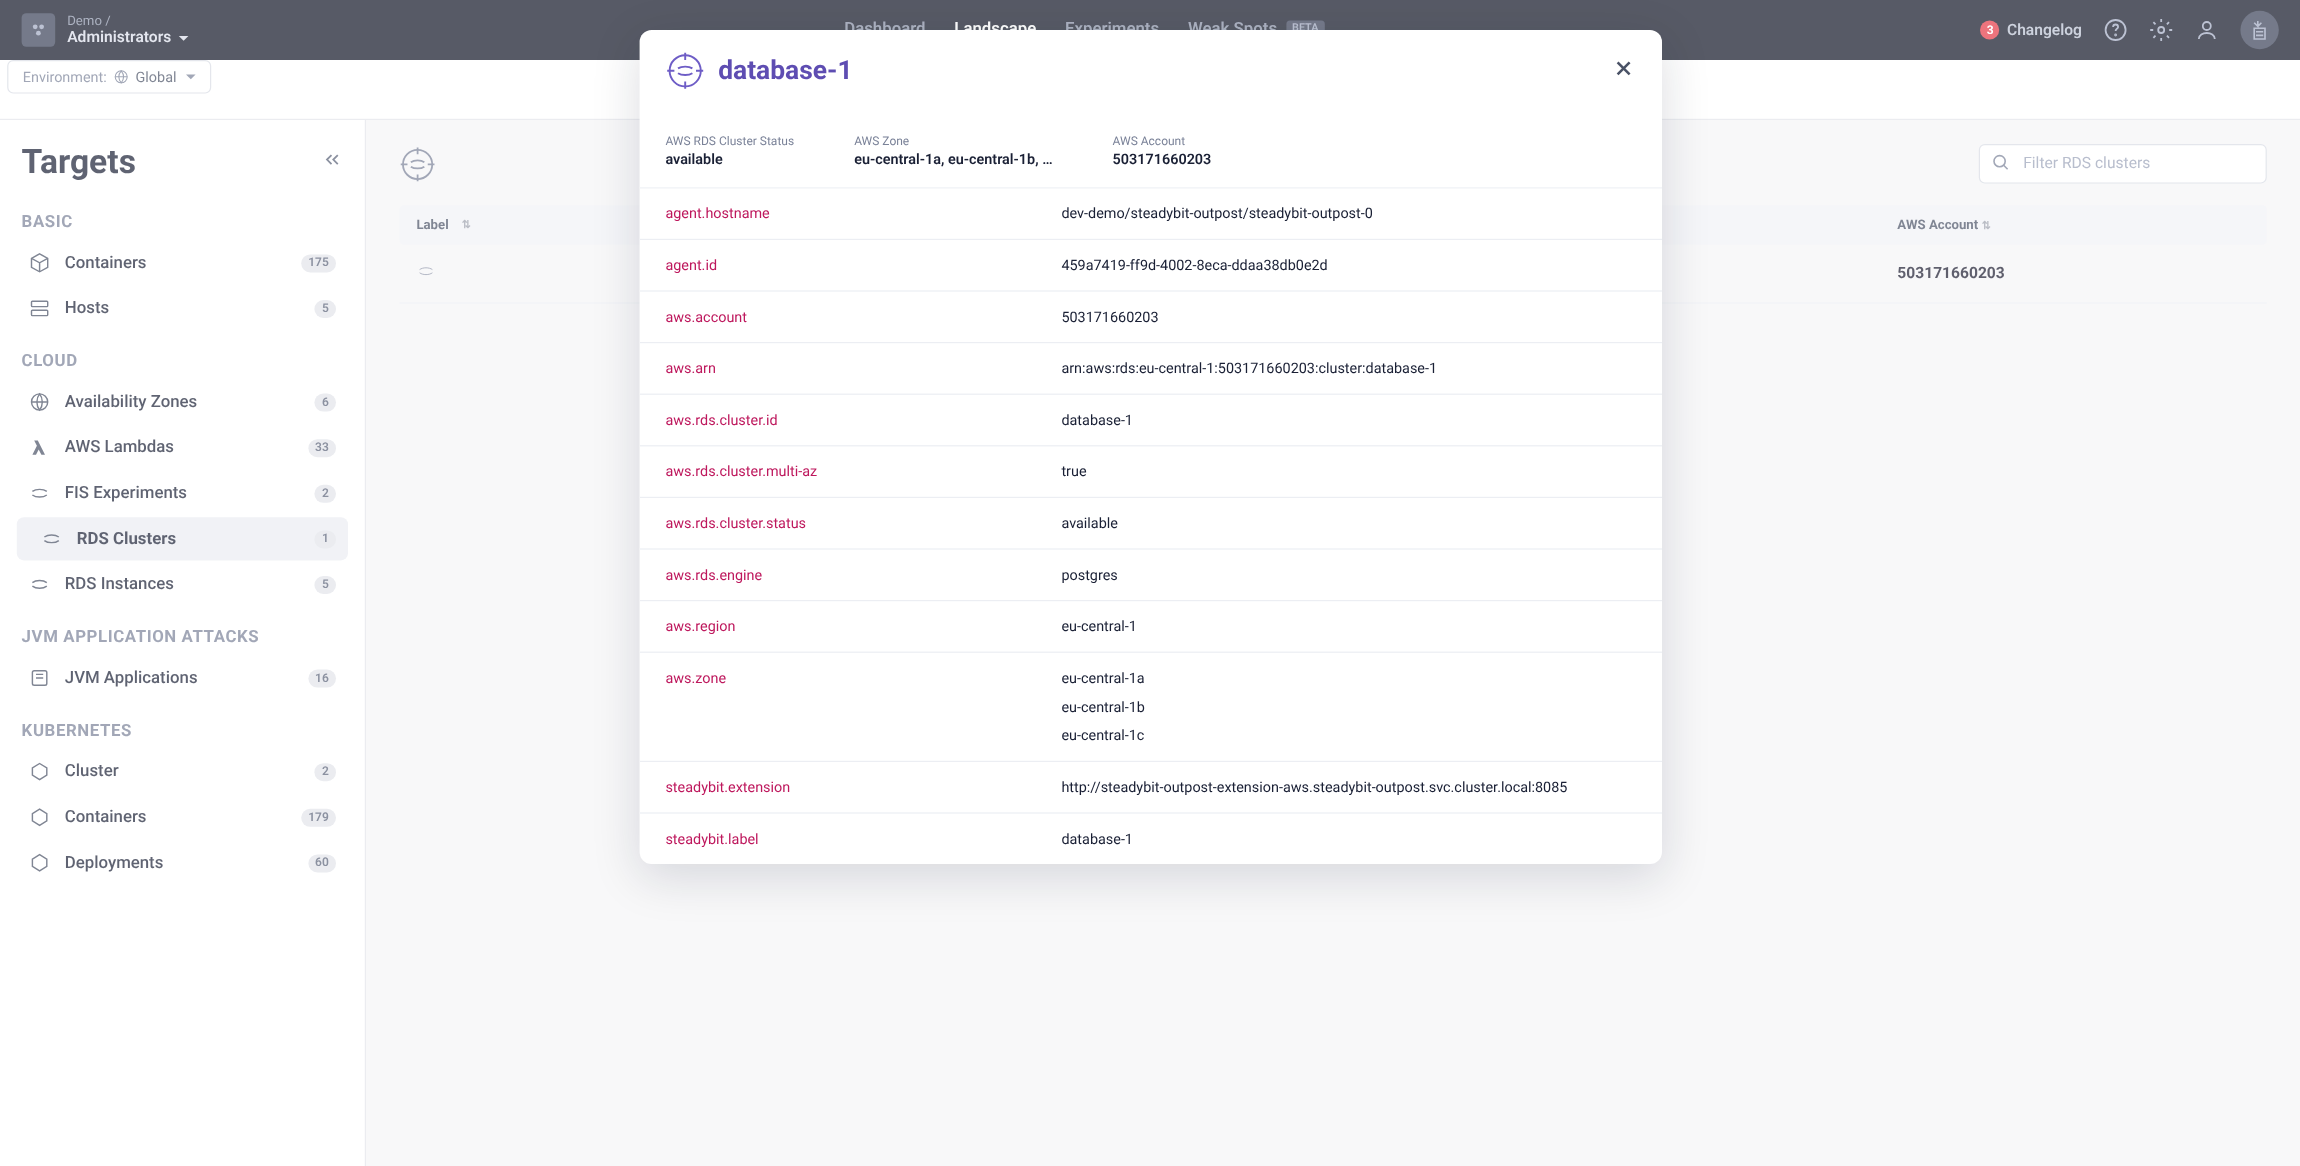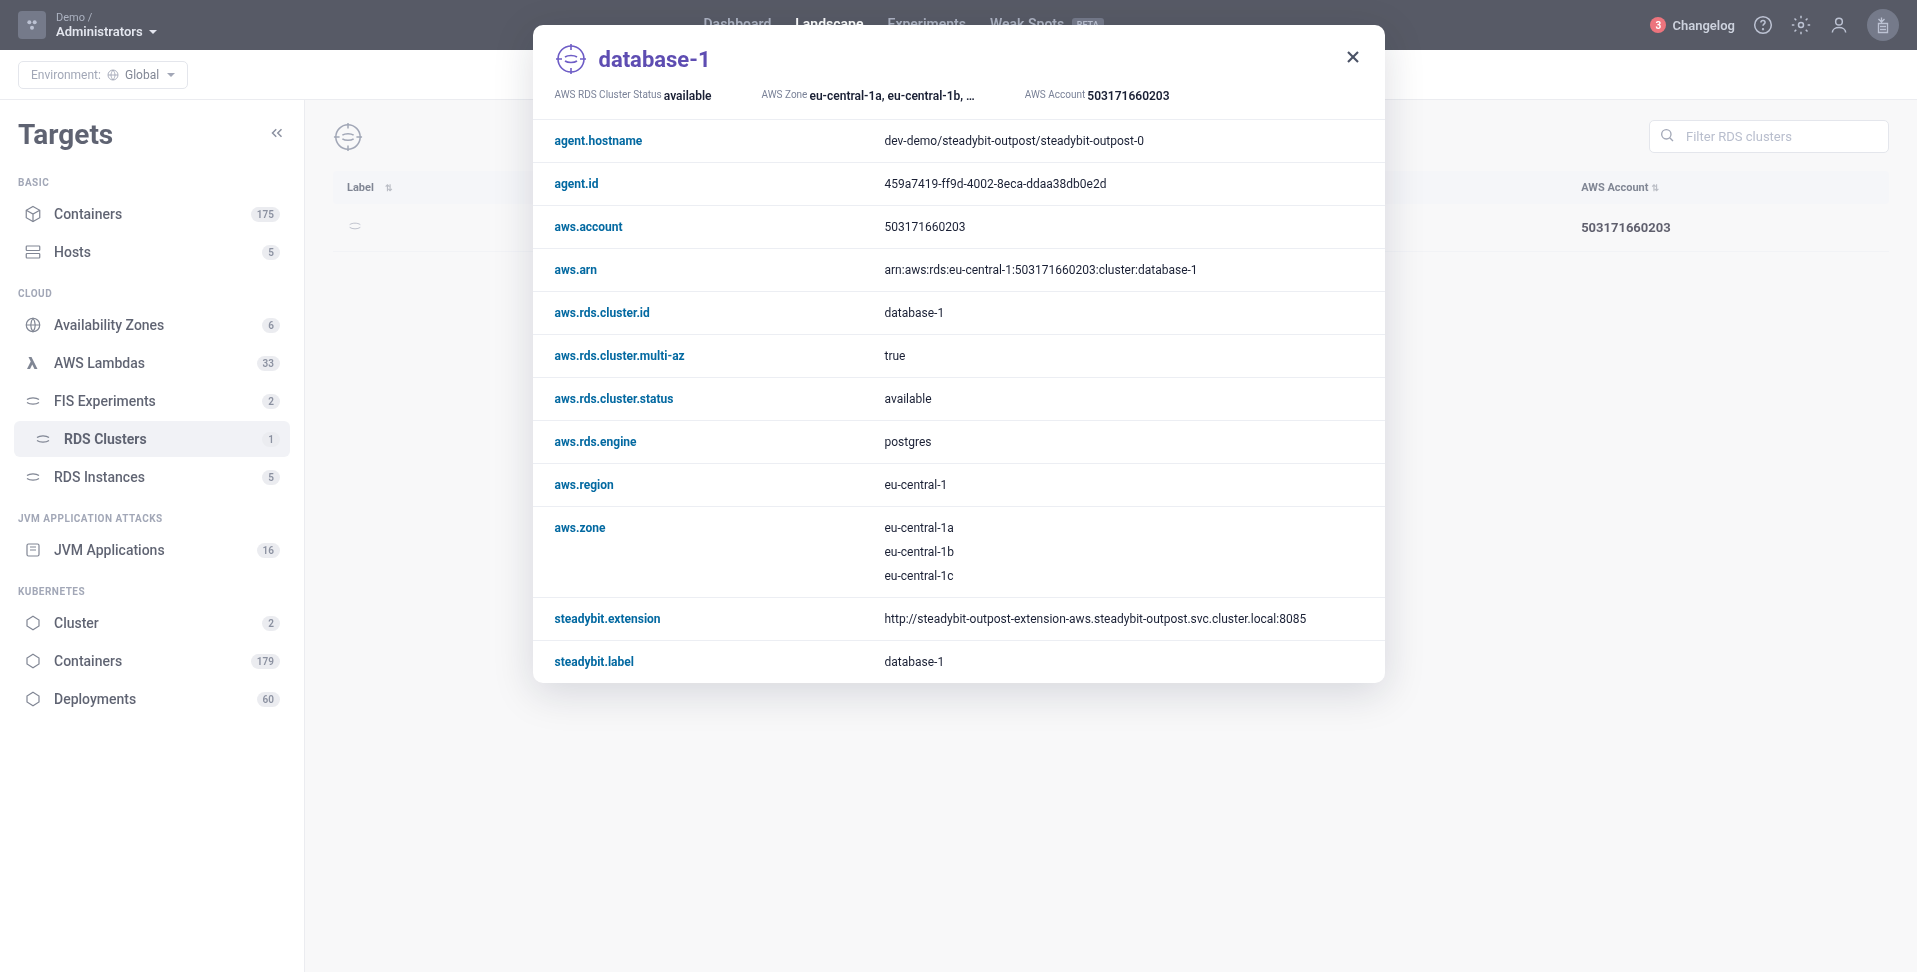--- a/index.html
+++ b/index.html
@@ -20,35 +20,35 @@
     .nav-item .beta { font-size: 9px; background: #3a4158; color: #a0a8c0; padding: 2px 5px; border-radius: 3px; margin-left: 4px; vertical-align: middle; }
     .header-right { display: flex; align-items: center; gap: 18px; }
     .changelog { display: flex; align-items: center; gap: 6px; font-size: 13px; color: #b8bfd0; font-weight: 600; }
     .changelog-badge { background: #e63946; color: #fff; font-size: 10px; font-weight: 700; width: 16px; height: 16px; border-radius: 8px; display: inline-flex; align-items: center; justify-content: center; }
     .header-icon { width: 20px; height: 20px; cursor: pointer; }
     .header-icon svg { width: 20px; height: 20px; stroke: #a0a8c0; fill: none; stroke-width: 1.8; }
     .avatar { width: 32px; height: 32px; background: #3a4158; border-radius: 50%; display: flex; align-items: center; justify-content: center; }
     .avatar svg { width: 18px; height: 18px; stroke: #a0a8c0; fill: none; stroke-width: 1.8; }
     
     
-    .subheader { background: #fff; height: 50px; border-bottom: 1px solid #e2e4ea; display: flex; align-items: center; padding: 0 18px; }
+    .subheader { background: #fff; height: 50px; border-bottom: 1px solid #e2e4ea; display: flex; align-items: flex-start; padding: 0 6px; }
     .env-selector { display: flex; align-items: center; border: 1px solid #d8dce4; border-radius: 5px; padding: 6px 12px; font-size: 12px; color: #4a5266; cursor: pointer; gap: 6px; }
     .env-label { color: #7a8298; }
     .env-globe { width: 12px; height: 12px; }
     
     
     .main { display: flex; height: calc(100vh - 100px); }
     
     
     .sidebar { width: 305px; background: #fff; border-right: 1px solid #e2e4ea; padding: 18px 14px; overflow-y: auto; }
     .sidebar-header { display: flex; justify-content: space-between; align-items: center; margin-bottom: 18px; padding: 0 4px; }
     .sidebar-title { font-size: 28px; font-weight: 700; color: #1a2035; }
     .collapse-icon { cursor: pointer; }
     .collapse-icon svg { width: 18px; height: 18px; stroke: #5a6278; fill: none; stroke-width: 2; }
-    .sidebar-section-label { font-size: 10px; font-weight: 700; letter-spacing: 0.5px; color: #7a8298; padding: 8px 4px 8px; margin-top: 10px; }
+    .sidebar-section-label { font-size: 14px; font-weight: 700; letter-spacing: 0.5px; color: #7a8298; padding: 8px 4px 8px; margin-top: 10px; }
     .sidebar-item { display: flex; align-items: center; padding: 9px 10px; border-radius: 6px; cursor: pointer; margin-bottom: 2px; }
     .sidebar-item.active { background: #ebedf2; padding-left: 20px; }
     .sidebar-item.active .sidebar-item-label { font-weight: 700; }
     .sidebar-item-icon { width: 18px; height: 18px; margin-right: 12px; display: flex; align-items: center; }
     .sidebar-item-icon svg { stroke: #4a5266; fill: none; stroke-width: 1.6; }
     .sidebar-item-label { font-size: 14px; color: #1a2035; flex: 1; font-weight: 500; }
     .sidebar-item-badge { font-size: 10px; background: #e2e4ea; color: #5a6278; font-weight: 600; padding: 2px 6px; border-radius: 10px; }
     
     
     .content { flex: 1; padding: 20px 28px; position: relative; }
@@ -75,26 +75,26 @@
     .modal-overlay { position: fixed; inset: 0; background: rgba(255,255,255,0.3); display: flex; justify-content: center; align-items: flex-start; padding-top: 25px; }
     .modal { background: #fff; border-radius: 10px; width: 852px; max-height: 695px; box-shadow: 0 10px 40px rgba(20,25,50,0.15); display: flex; flex-direction: column; overflow: hidden; }
     .modal-header { padding: 18px 22px 16px; }
     .modal-title-row { display: flex; justify-content: space-between; align-items: center; }
     .modal-title-wrap { display: flex; align-items: center; gap: 12px; }
     .modal-target-icon { width: 32px; height: 32px; }
     .modal-title { font-size: 22px; font-weight: 700; color: #5e4db2; }
     .modal-close { cursor: pointer; }
     .modal-close svg { width: 20px; height: 20px; stroke: #4a5266; stroke-width: 2.5; fill: none; }
     .modal-meta { display: flex; gap: 50px; margin-top: 14px; }
-    .modal-meta-item { display: flex; flex-direction: row; gap: 2px; }
+    .modal-meta-item { display: flex; flex-direction: column; gap: 2px; margin-top: 24px; }
     .modal-meta-label { font-size: 10px; color: #7a8298; }
     .modal-meta-value { font-size: 12px; color: #1a2035; font-weight: 600; }
     .modal-body { overflow-y: auto; flex: 1; }
     .attr-row { display: flex; border-top: 1px solid #eceef3; padding: 14px 22px; font-family: ui-monospace, "SF Mono", Menlo, monospace; font-size: 12px; }
-    .attr-key { width: 330px; color: #0369a1; font-weight: bold; }
+    .attr-key { width: 330px; color: #be185d; }
     .attr-val { flex: 1; color: #1a2035; word-break: break-all; }
     .attr-val-multi div { margin-bottom: 10px; }
     .attr-val-multi div:last-child { margin-bottom: 0; }
     
     
     .modal-body::-webkit-scrollbar { width: 8px; }
     .modal-body::-webkit-scrollbar-thumb { background: #d0d4de; border-radius: 4px; }
     
     .chev-down { display: inline-block; width: 0; height: 0; border-left: 4px solid transparent; border-right: 4px solid transparent; border-top: 4px solid currentColor; margin-left: 2px; }
     

